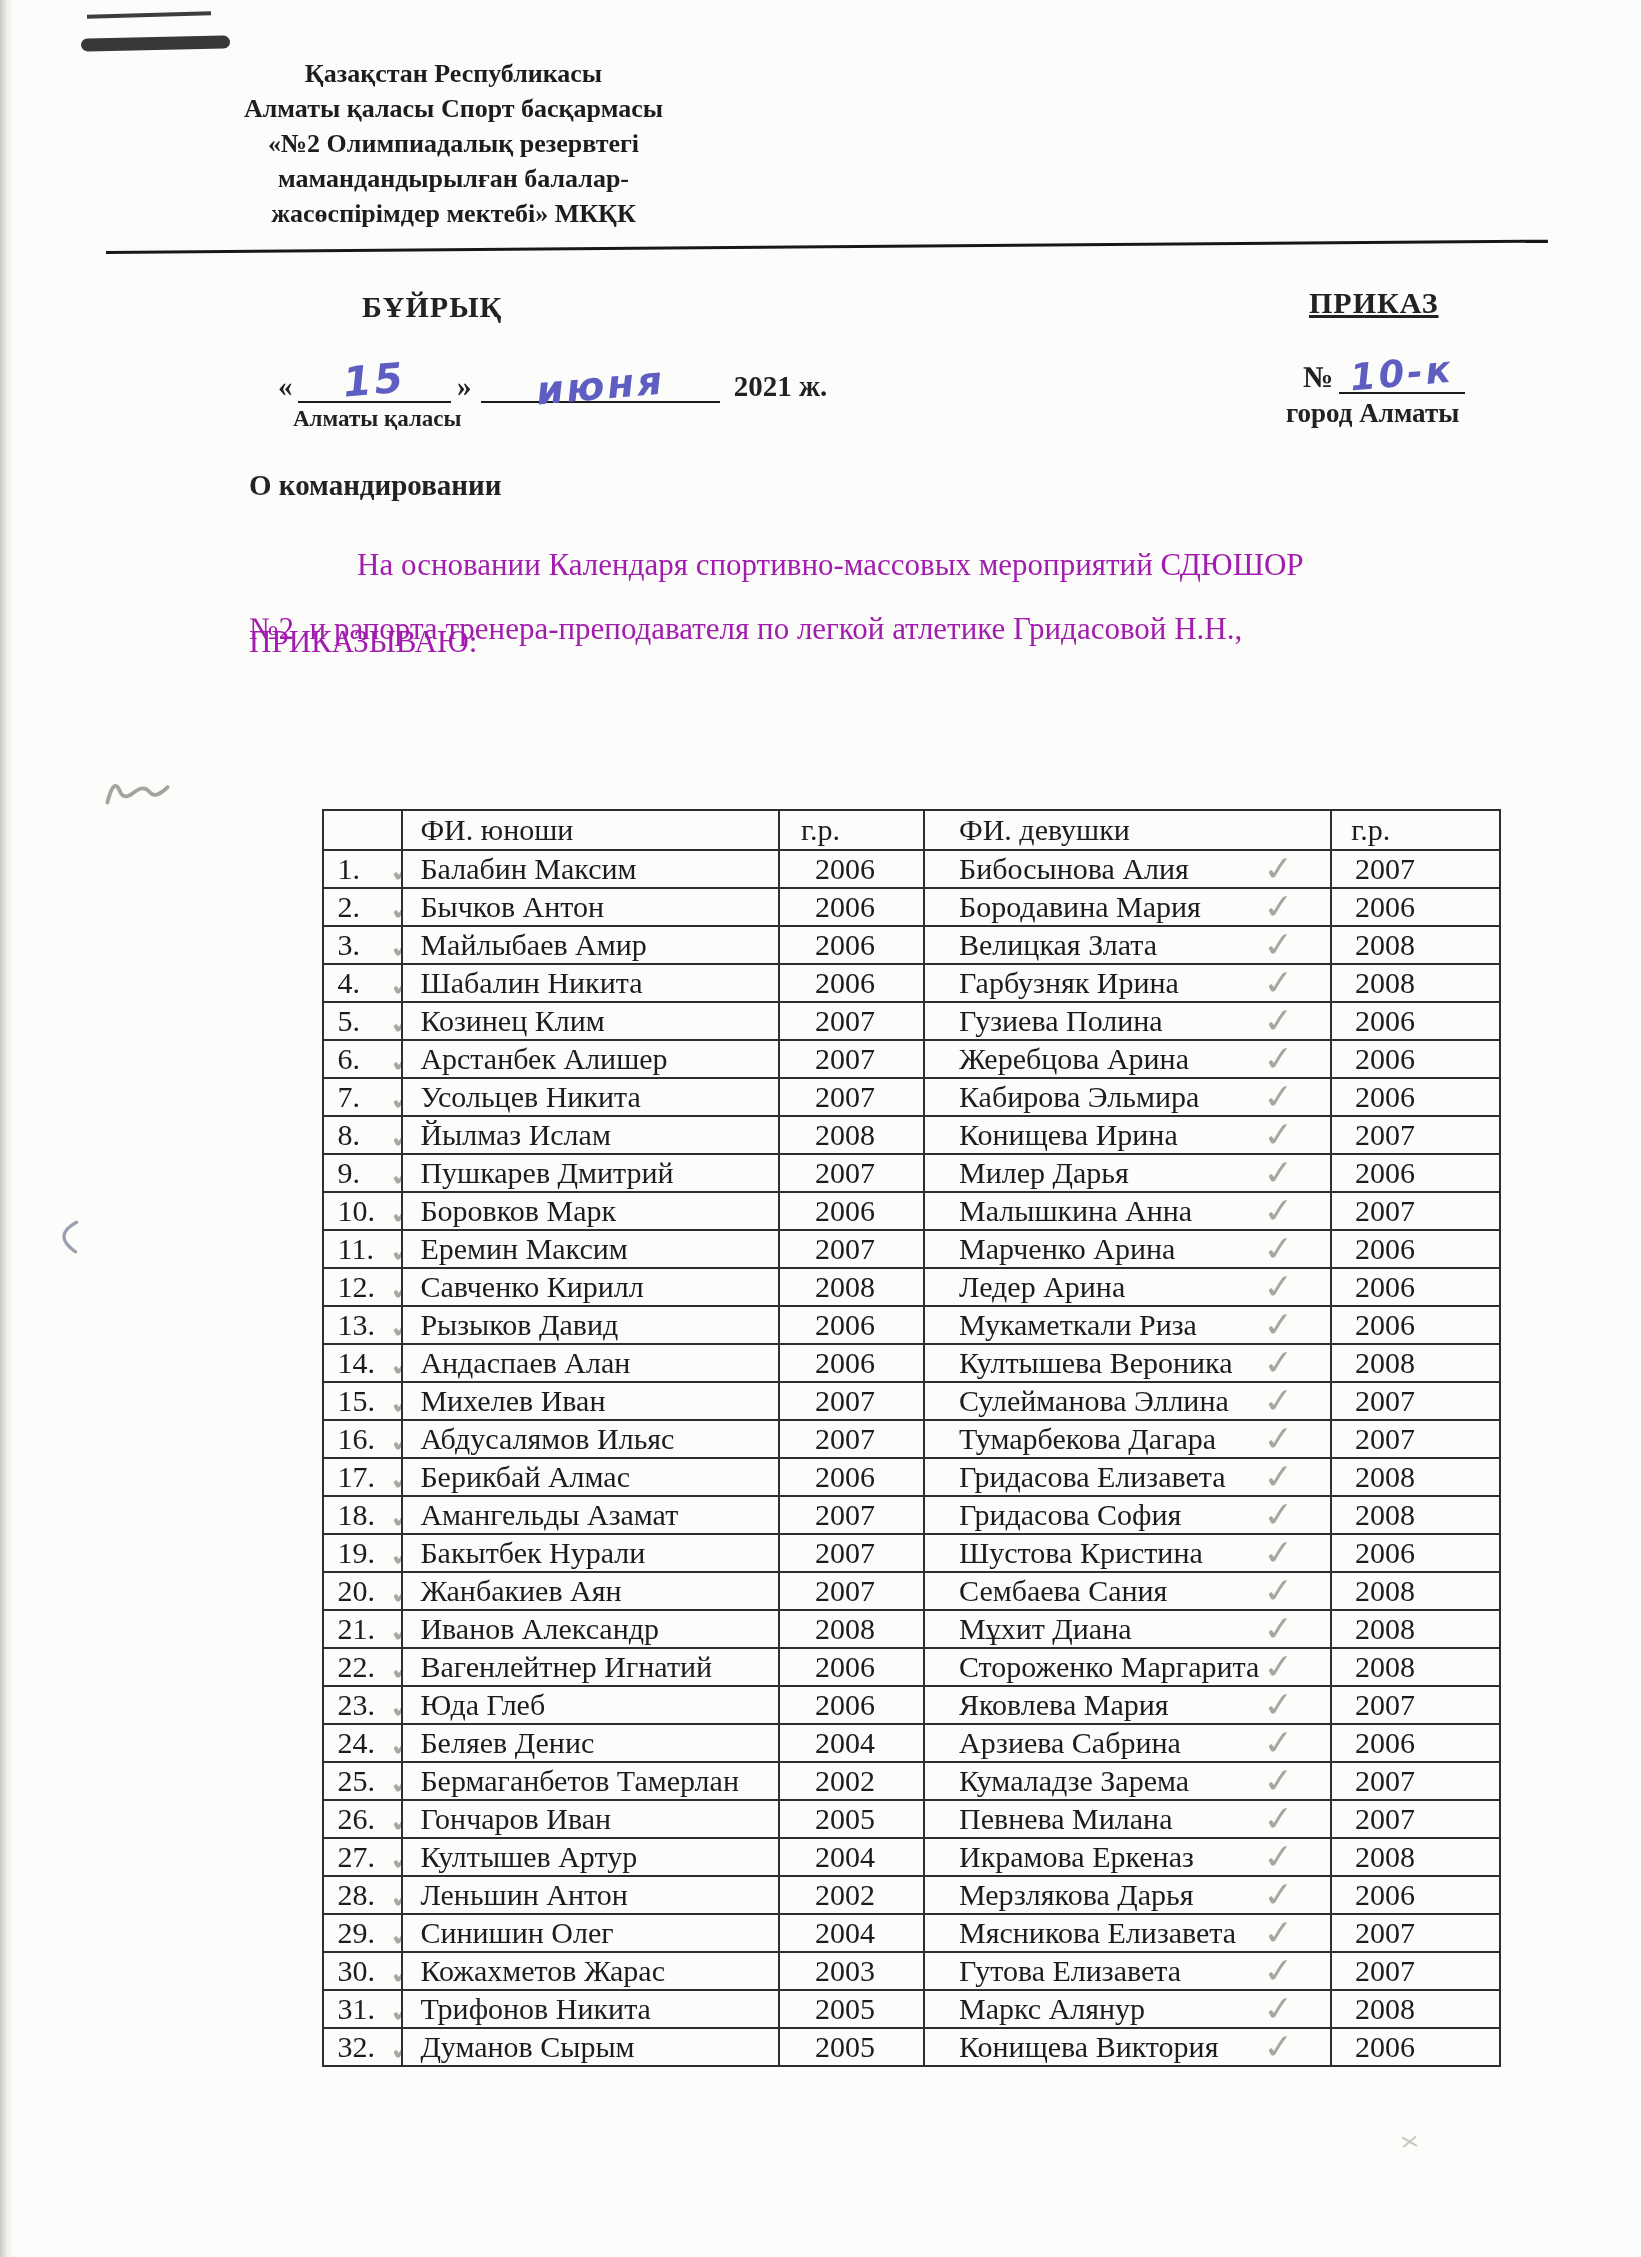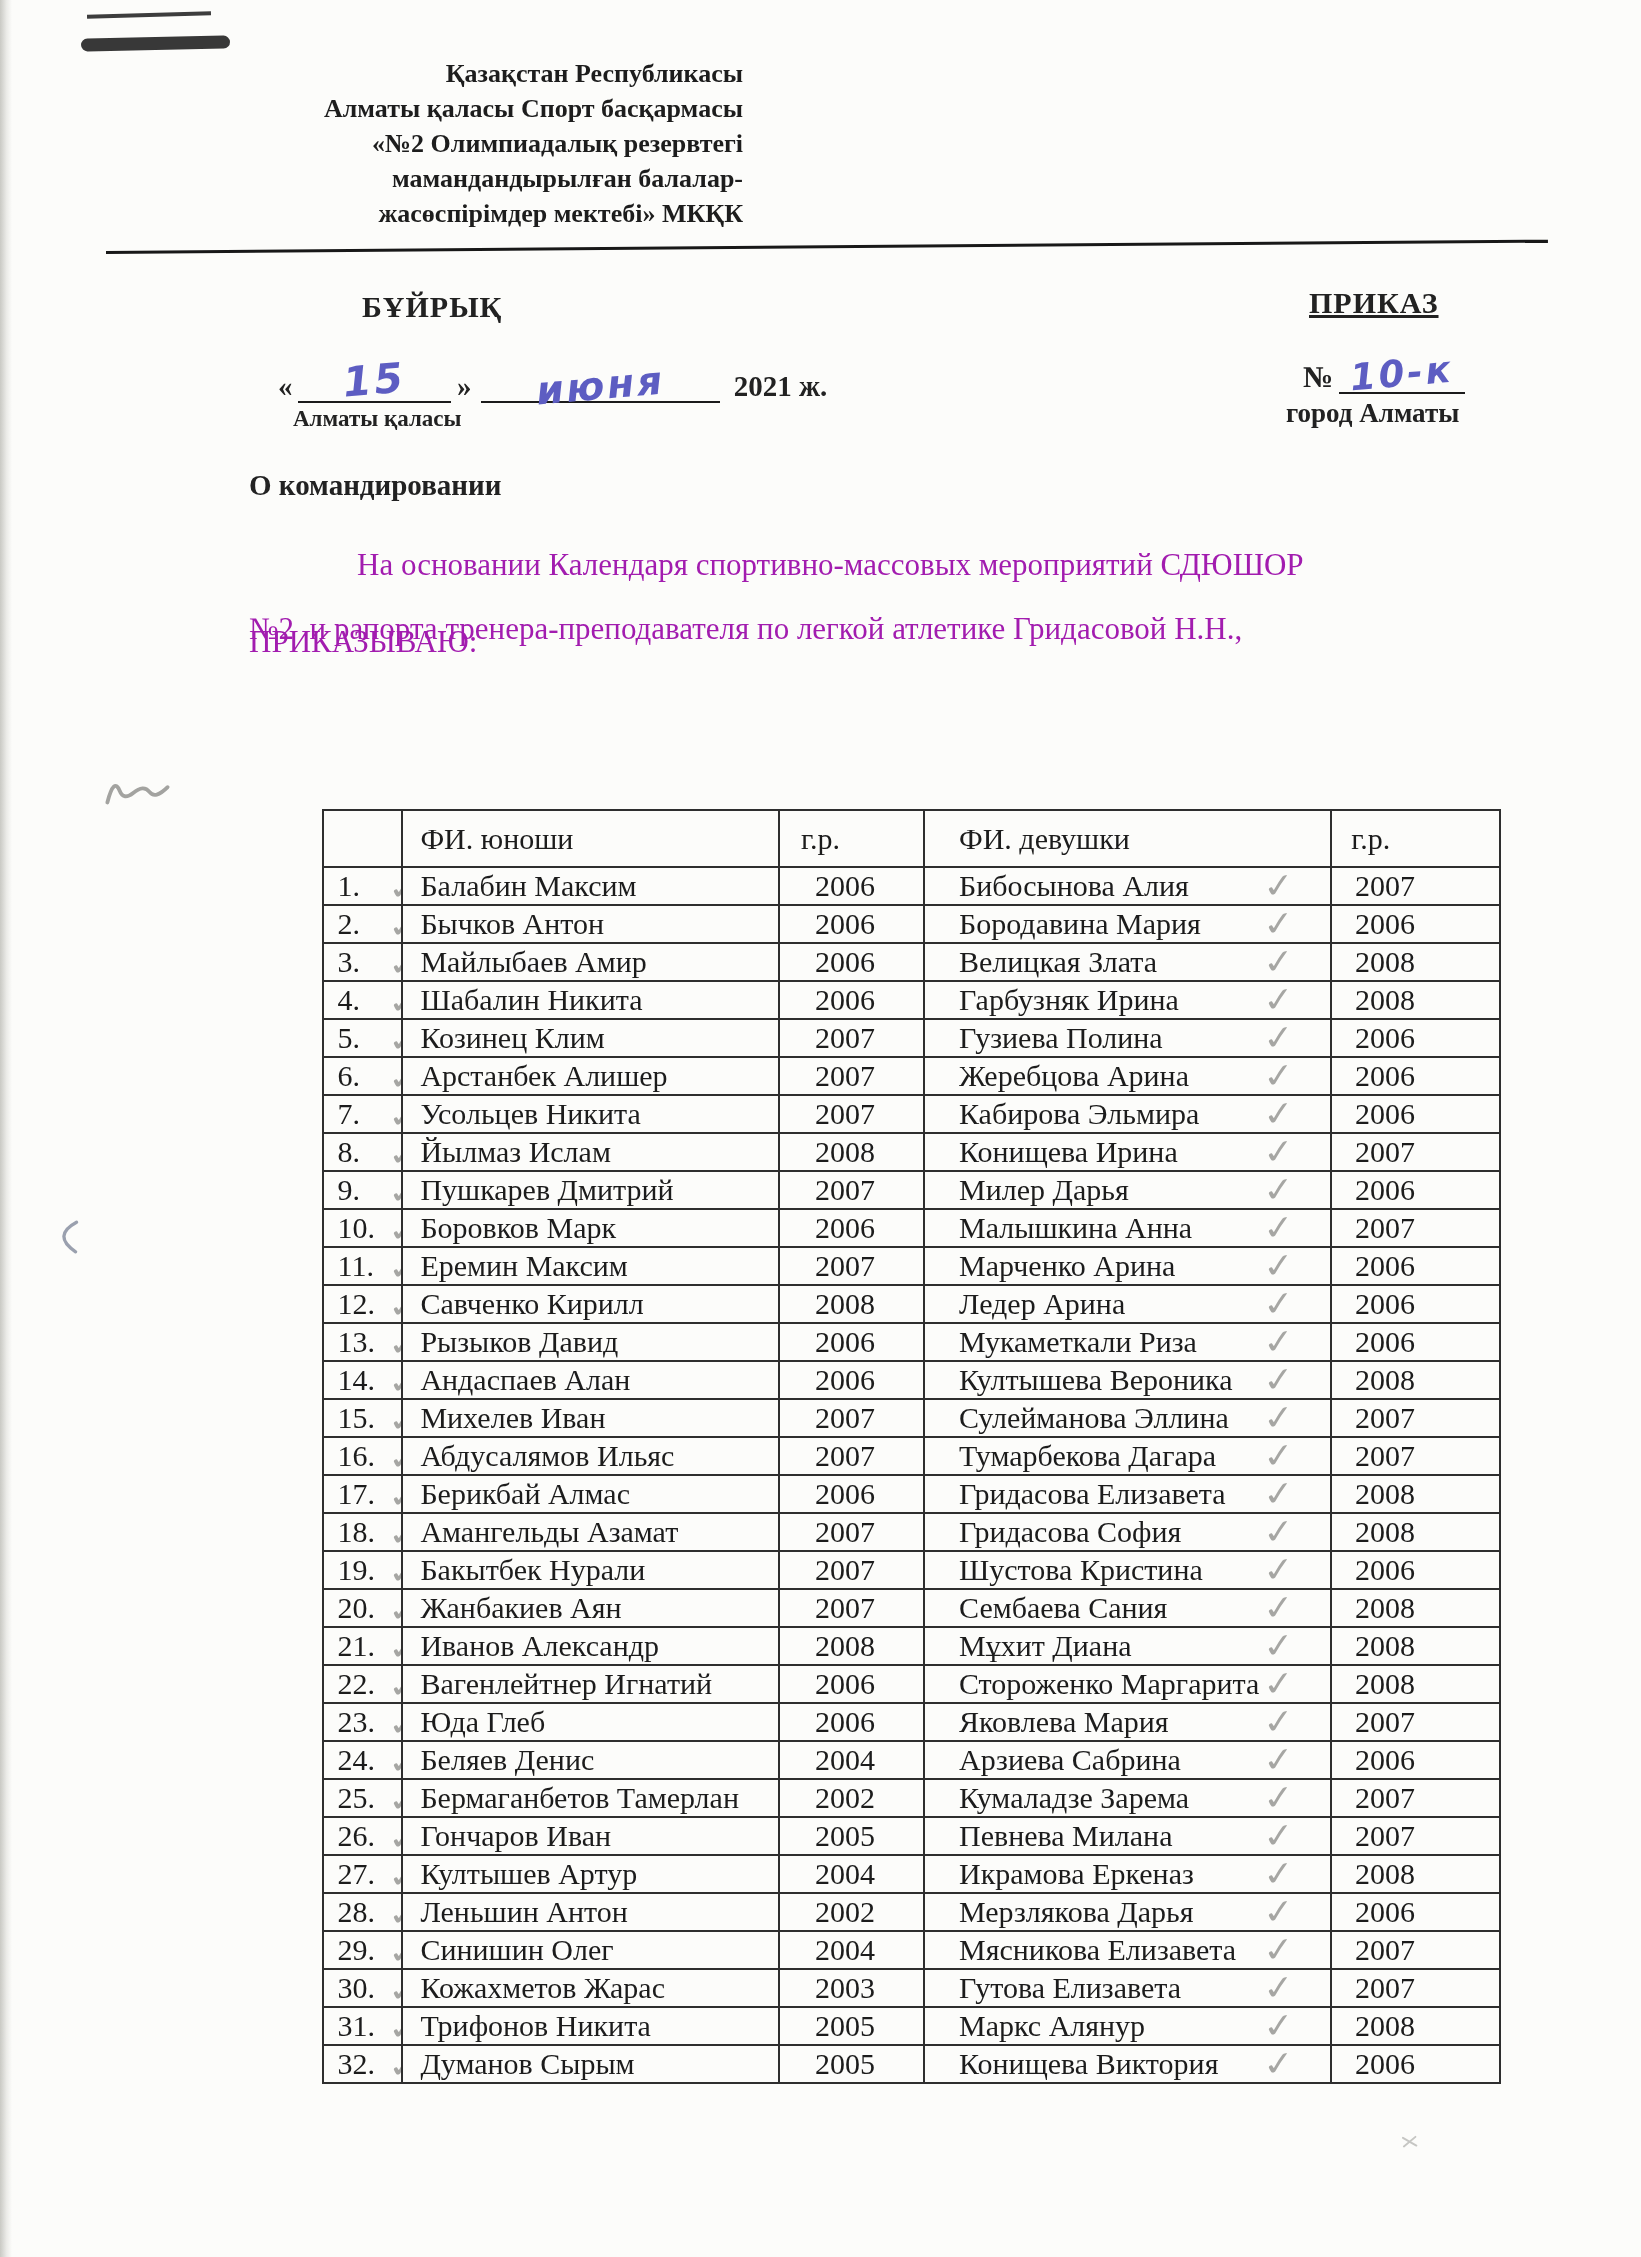--- a/index.html
+++ b/index.html
@@ -3,21 +3,21 @@
 <meta charset="utf-8">
 <style>
   html,body{margin:0;padding:0;background:#e8e8e6;}
   .page{position:relative;width:1641px;height:2257px;background:#fcfcfa;overflow:hidden;
         font-family:"Liberation Serif","DejaVu Serif",serif;color:#222;}
   .scan-edge{position:absolute;left:0;top:0;width:11.6px;height:100%;
         background:linear-gradient(to right,#c9c9c4,#ebebe8 55%,rgba(255,255,255,0));}
   .staple{position:absolute;background:#3d3d3d;}
   .staple-1{left:87px;top:12.6px;width:124px;height:3.9px;transform:rotate(-1.6deg);}
   .staple-2{left:81px;top:37px;width:149px;height:12.6px;border-radius:6.8px;transform:rotate(-1.2deg);background:#383838;}
-  .hdr{position:absolute;font-weight:bold;font-size:26px;line-height:35px;text-align:right;white-space:pre-line;color:#1d1d1d;}
+  .hdr{position:absolute;font-weight:bold;font-size:26px;line-height:35px;text-align:center;white-space:pre-line;color:#1d1d1d;}
   .hdr-left{left:164px;top:56px;width:579px;}
   .hdr-right{left:898px;top:46px;width:628px;}
   .rule{position:absolute;left:106px;top:251px;width:1442px;height:3.4px;background:#181818;
         transform:rotate(-0.45deg);transform-origin:left center;}
   .title-kk{position:absolute;left:362px;top:290px;font-size:30px;font-weight:bold;letter-spacing:1px;}
   .title-ru{position:absolute;left:1309px;top:286px;font-size:30px;font-weight:bold;letter-spacing:1px;text-decoration:underline;}
   .date-line{position:absolute;left:278px;top:355px;font-size:29px;font-weight:bold;display:flex;align-items:flex-end;}
   .u{display:inline-flex;justify-content:center;align-items:flex-end;border-bottom:2.9px solid #1b1b1b;height:46px;}
   .u-day{width:153px;margin:0 5.8px;}
   .u-month{width:239px;margin:0 13.5px 0 9.7px;}
@@ -35,21 +35,21 @@
   .body-intro{top:533px;text-indent:108px;}
   .body-command{position:absolute;left:249px;top:624px;font-size:31px;font-weight:normal;color:#a21caf;}
   .body-instr{top:669px;}
   table.athletes{position:absolute;left:322px;top:809px;border-collapse:collapse;table-layout:fixed;
         font-size:30px;color:#1c1c1c;}
   table.athletes col.c1{width:79px;} table.athletes col.c2{width:377px;}
   table.athletes col.c3{width:145px;} table.athletes col.c4{width:407px;}
   table.athletes col.c5{width:169px;}
   table.athletes th, table.athletes td{border:2.5px solid #2e2e2e;font-weight:normal;text-align:left;
         overflow:hidden;white-space:nowrap;}
-  table.athletes thead tr{height:57px;border-radius:6px;}
+  table.athletes thead tr{height:40px;border-radius:6px;}
   table.athletes tbody tr{height:38px;}
   th.h2,td.c-boy{padding-left:17.4px;}
   th.h3{padding-left:21px;}
   td.c-year{padding-left:35px;}
   th.h4,td.c-girl{padding-left:34px;position:relative;}
   th.h5{padding-left:19.3px;}
   td.c-year2{padding-left:23px;}
   td.c-num{padding-left:13.5px;position:relative;}
   .check{position:absolute;color:#a6a6a3;font-size:33px;line-height:1;
          transform:rotate(-7deg) scaleX(1.15);pointer-events:none;}

